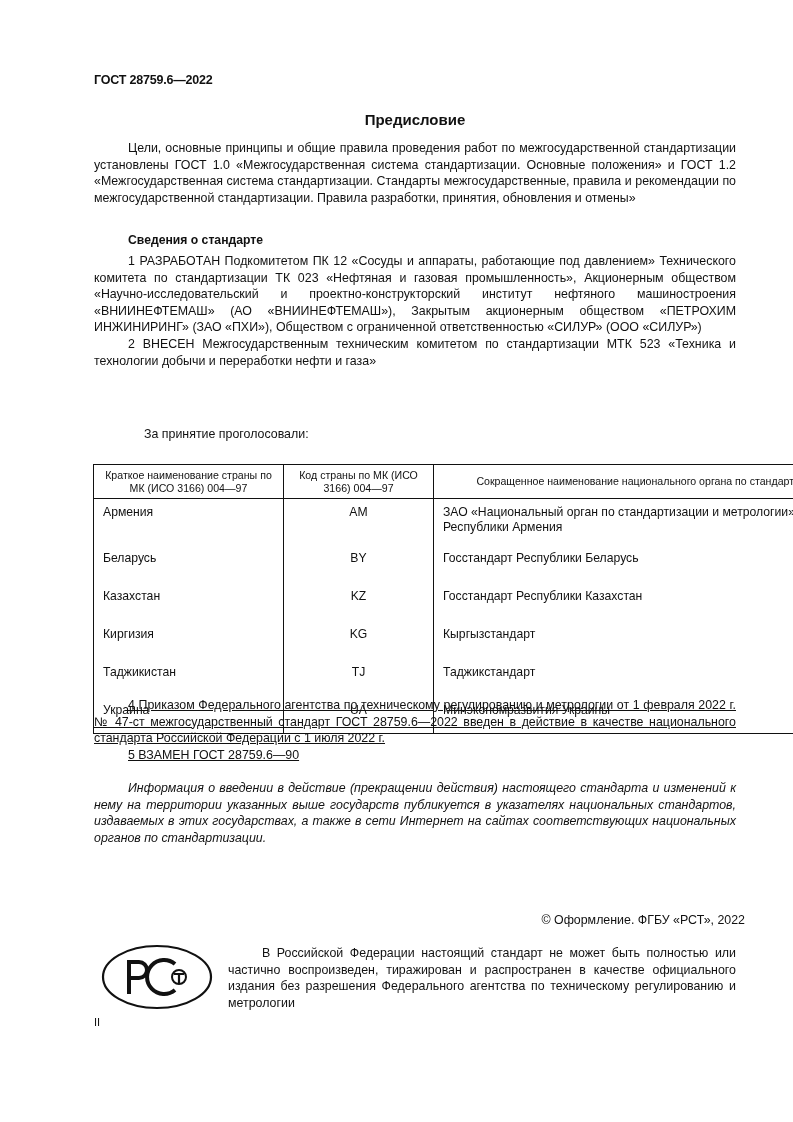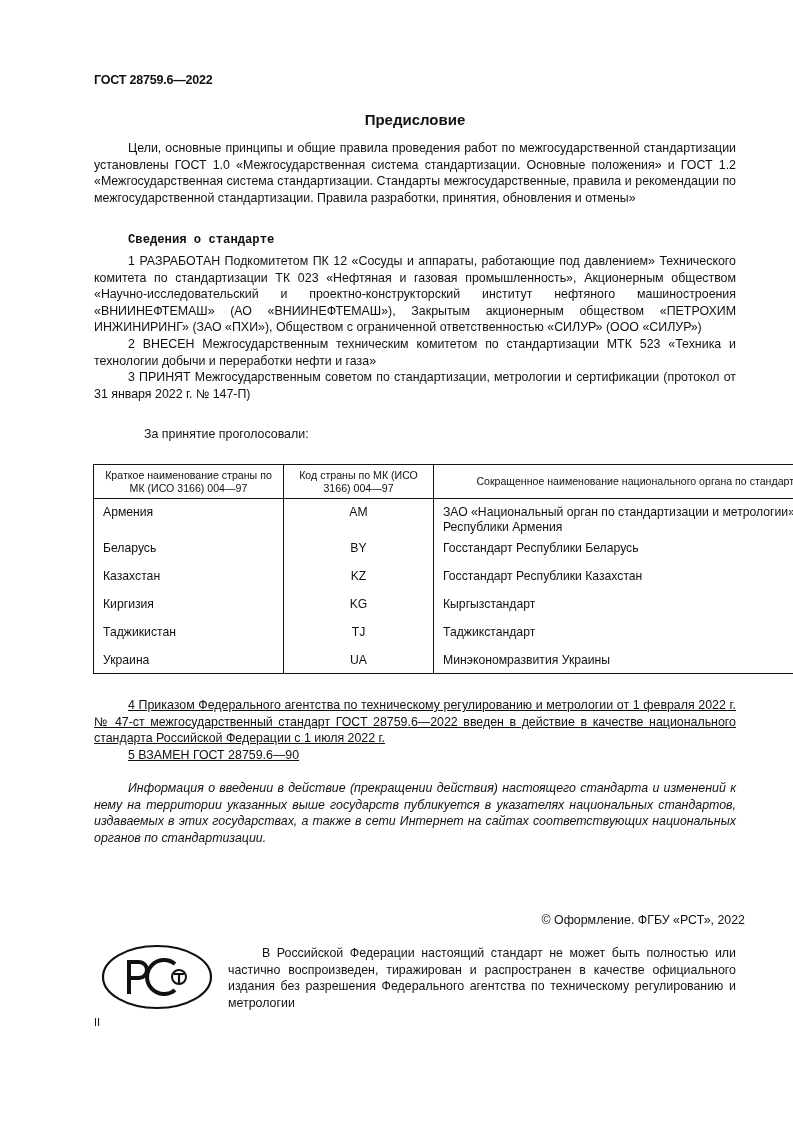--- a/index.html
+++ b/index.html
@@ -4,25 +4,25 @@
 <style>
   html, body { margin:0; padding:0; background:#ffffff; }
   body { width:793px; height:1122px; position:relative; overflow:hidden;
          font-family:"Liberation Sans", sans-serif; color:#111; }
   .page { position:absolute; left:0; top:0; width:793px; height:1122px; }
   .doc-code { position:absolute; left:94px; top:73px; font-size:12.5px; font-weight:bold; letter-spacing:-0.2px; }
   .title { position:absolute; left:0; width:830px; top:111px; text-align:center; font-size:15px; font-weight:bold; }
   .block { position:absolute; left:94px; width:642px; font-size:12.4px; line-height:16.6px; text-align:justify; }
   .indent { text-indent:34px; }
   .p { margin:0; }
-  .subhead { position:absolute; left:128px; top:233px; font-size:12.2px; font-weight:bold;font-family:Liberation Mono, monospace; }
+  .subhead { position:absolute; left:128px; top:233px; font-size:12.2px; font-weight:bold; }
   .vote-label { position:absolute; left:144px; top:427px; font-size:12.4px; }
   table.members { position:absolute; left:93px; top:464px; width:779px; border-collapse:collapse; font-size:12.2px; }
   table.members th { font-weight:normal; font-size:10.6px; line-height:13px; text-align:center; height:33px; padding:0 4px; border:1px solid #111; vertical-align:middle; }
-  table.members td { border-left:1px solid #111; border-right:1px solid #111; padding:0 9px; vertical-align:top; line-height:14.5px; height:24px; }
+  table.members td { border-left:1px solid #111; border-right:1px solid #111; padding:10px 9px; vertical-align:top; line-height:14.5px; height:24px; }
   table.members td.code { text-align:center; }
   table.members tr.first td { padding-top:6px; height:32px; }
   table.members tr.last td { border-bottom:1px solid #111; height:20px; }
   table.members tr td { padding-top:4px; }
   .italic { font-style:italic; }
   .copyright { position:absolute; left:0; width:745px; top:913px; text-align:right; font-size:12.4px; }
   .logo { position:absolute; left:101px; top:944px; width:112px; height:66px; }
   .notice { position:absolute; left:228px; top:945px; width:508px; font-size:12.4px; line-height:16.6px; text-align:justify; }
   .page-num { position:absolute; left:94px; top:1016px; font-size:11px; }
 </style>
@@ -37,21 +37,20 @@
 
   <div class="block" style="top:140px;">
     <p class="p indent">Цели, основные принципы и общие правила проведения работ по межгосударственной стандартизации установлены ГОСТ 1.0 «Межгосударственная система стандартизации. Основные положения» и ГОСТ 1.2 «Межгосударственная система стандартизации. Стандарты межгосударственные, правила и рекомендации по межгосударственной стандартизации. Правила разработки, принятия, обновления и отмены»</p>
   </div>
 
   <div class="subhead">Сведения о стандарте</div>
 
   <div class="block" style="top:253px;">
     <p class="p indent">1 РАЗРАБОТАН Подкомитетом ПК 12 «Сосуды и аппараты, работающие под давлением» Технического комитета по стандартизации ТК 023 «Нефтяная и газовая промышленность», Акционерным обществом «Научно-исследовательский и проектно-конструкторский институт нефтяного машиностроения «ВНИИНЕФТЕМАШ» (АО «ВНИИНЕФТЕМАШ»), Закрытым акционерным обществом «ПЕТРОХИМ ИНЖИНИРИНГ» (ЗАО «ПХИ»), Обществом с ограниченной ответственностью «СИЛУР» (ООО «СИЛУР»)</p>
     <p class="p indent">2 ВНЕСЕН Межгосударственным техническим комитетом по стандартизации МТК 523 «Техника и технологии добычи и переработки нефти и газа»</p>
-    <p class="p indent">3 ПРИНЯТ Межгосударственным советом по стандартизации, метрологии и сертификации (протокол от 31 января 2022 г. № 147-П)</p>
   </div>
 
   <div class="vote-label">За принятие проголосовали:</div>
 
   <table class="members">
     <colgroup>
         <col style="width:190px">
         <col style="width:150px">
         <col>
       </colgroup>

